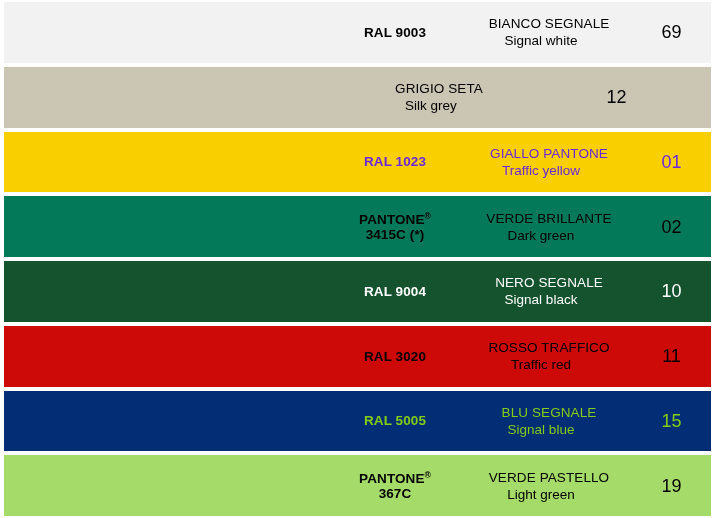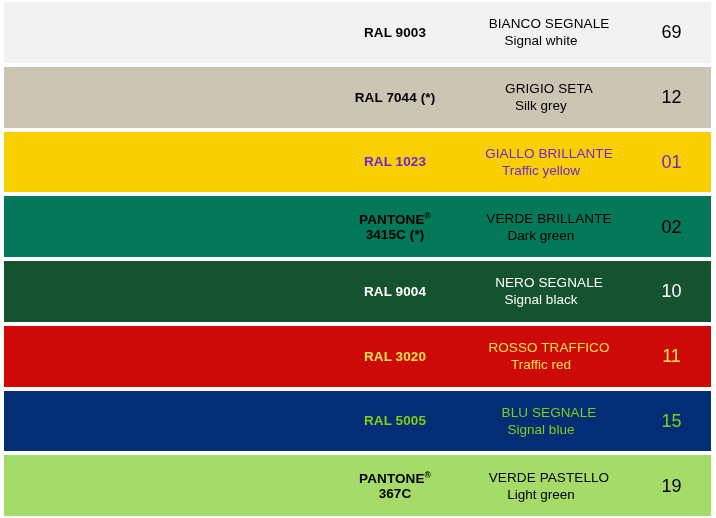--- a/index.html
+++ b/index.html
@@ -93,36 +93,33 @@
         <div>RAL 9003</div>
       </div>
       <div class="cell name-cell">
         <div class="name-it">BIANCO SEGNALE</div>
         <div class="name-en">Signal white</div>
       </div>
       <div class="cell num-cell">69</div>
     </div>
     <div class="color-row" style="background: rgb(203, 197, 179); color: rgb(0, 0, 0);">
       <div class="swatch-spacer"></div>
-      <div class="cell code-cell">
-        <div>RAL 7044 (*)</div>
-      </div>
       <div class="cell name-cell">
         <div class="name-it">GRIGIO SETA</div>
         <div class="name-en">Silk grey</div>
       </div>
       <div class="cell num-cell">12</div>
     </div>
     <div class="color-row" style="background: rgb(249, 207, 0); color: #6d28d9;">
       <div class="swatch-spacer"></div>
       <div class="cell code-cell">
         <div>RAL 1023</div>
       </div>
       <div class="cell name-cell">
-        <div class="name-it">GIALLO BRILLANTE</div>
+        <div class="name-it">GIALLO PANTONE</div>
         <div class="name-en">Traffic yellow</div>
       </div>
       <div class="cell num-cell">01</div>
     </div>
     <div class="color-row" style="background: rgb(3, 121, 90); color: rgb(0, 0, 0);">
       <div class="swatch-spacer"></div>
       <div class="cell code-cell">
         <div>PANTONE<sup>®</sup></div>
         <div class="code-line2">3415C (*)</div>
       </div>
@@ -136,21 +133,21 @@
       <div class="swatch-spacer"></div>
       <div class="cell code-cell">
         <div>RAL 9004</div>
       </div>
       <div class="cell name-cell">
         <div class="name-it">NERO SEGNALE</div>
         <div class="name-en">Signal black</div>
       </div>
       <div class="cell num-cell">10</div>
     </div>
-    <div class="color-row" style="background: rgb(206, 10, 8); color: #fde047;">
+    <div class="color-row" style="background: rgb(206, 10, 8); color: #000000;">
       <div class="swatch-spacer"></div>
       <div class="cell code-cell">
         <div>RAL 3020</div>
       </div>
       <div class="cell name-cell">
         <div class="name-it">ROSSO TRAFFICO</div>
         <div class="name-en">Traffic red</div>
       </div>
       <div class="cell num-cell">11</div>
     </div>

